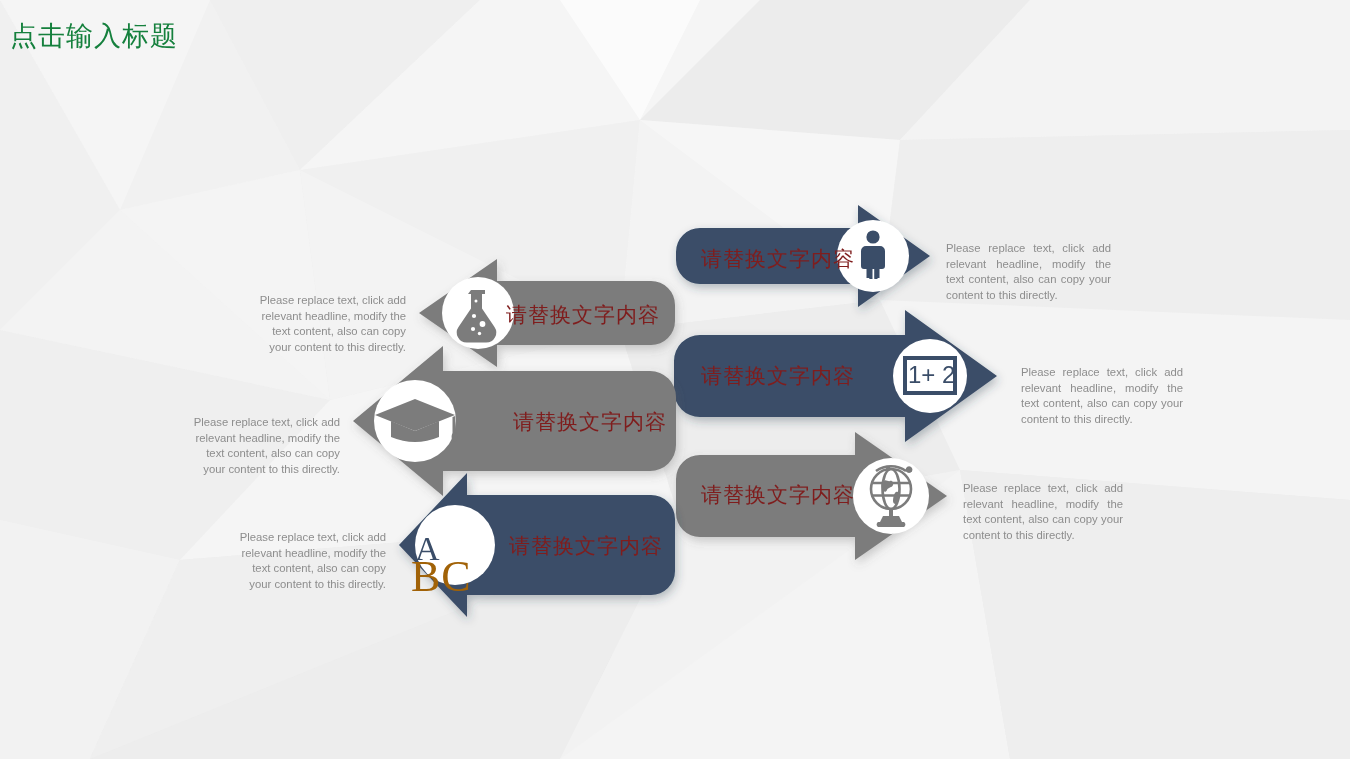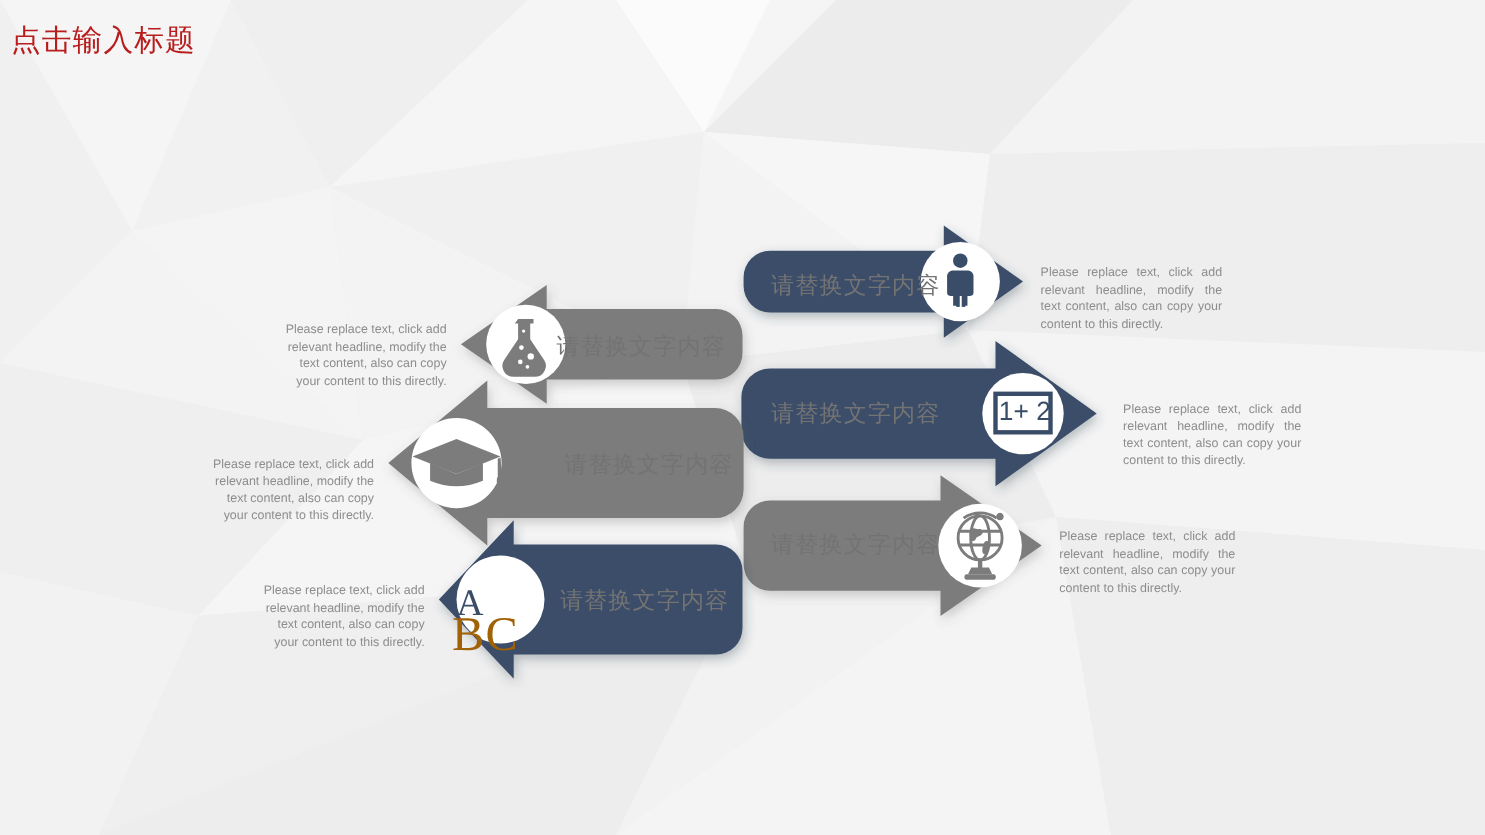--- a/index.html
+++ b/index.html
@@ -5,29 +5,29 @@
   html,body{margin:0;padding:0;}
   body{
     width:1350px;height:759px;overflow:hidden;position:relative;
     font-family:"Liberation Sans","DejaVu Sans",sans-serif;
     background:#f2f2f2;
   }
   #bg{position:absolute;left:0;top:0;width:1350px;height:759px;z-index:0;}
 
   .slide-title{
     position:absolute;left:10px;top:18px;z-index:40;
-    font-size:27px;color:#b91c1c;letter-spacing:1px;
+    font-size:27px;color:#15803d;letter-spacing:1px;
     font-family:"DejaVu Sans","Liberation Sans",sans-serif;
     white-space:nowrap;
   }
 
   #stage{position:absolute;left:0;top:0;width:1350px;height:759px;z-index:10;}
 
   .arrow-label{
-    position:absolute;z-index:25;color:#737373;font-size:21px;
+    position:absolute;z-index:25;color:#7f1d1d;font-size:21px;
     font-family:"DejaVu Sans","Liberation Sans",sans-serif;
     white-space:nowrap;letter-spacing:1px;
   }
   .para{
     position:absolute;z-index:30;color:#8d8d8d;font-size:11.3px;
     line-height:15.5px;text-align:justify;
     font-family:"Liberation Sans","DejaVu Sans",sans-serif;
     margin-top:16px;
   }
   .para.r{text-align:right;}

